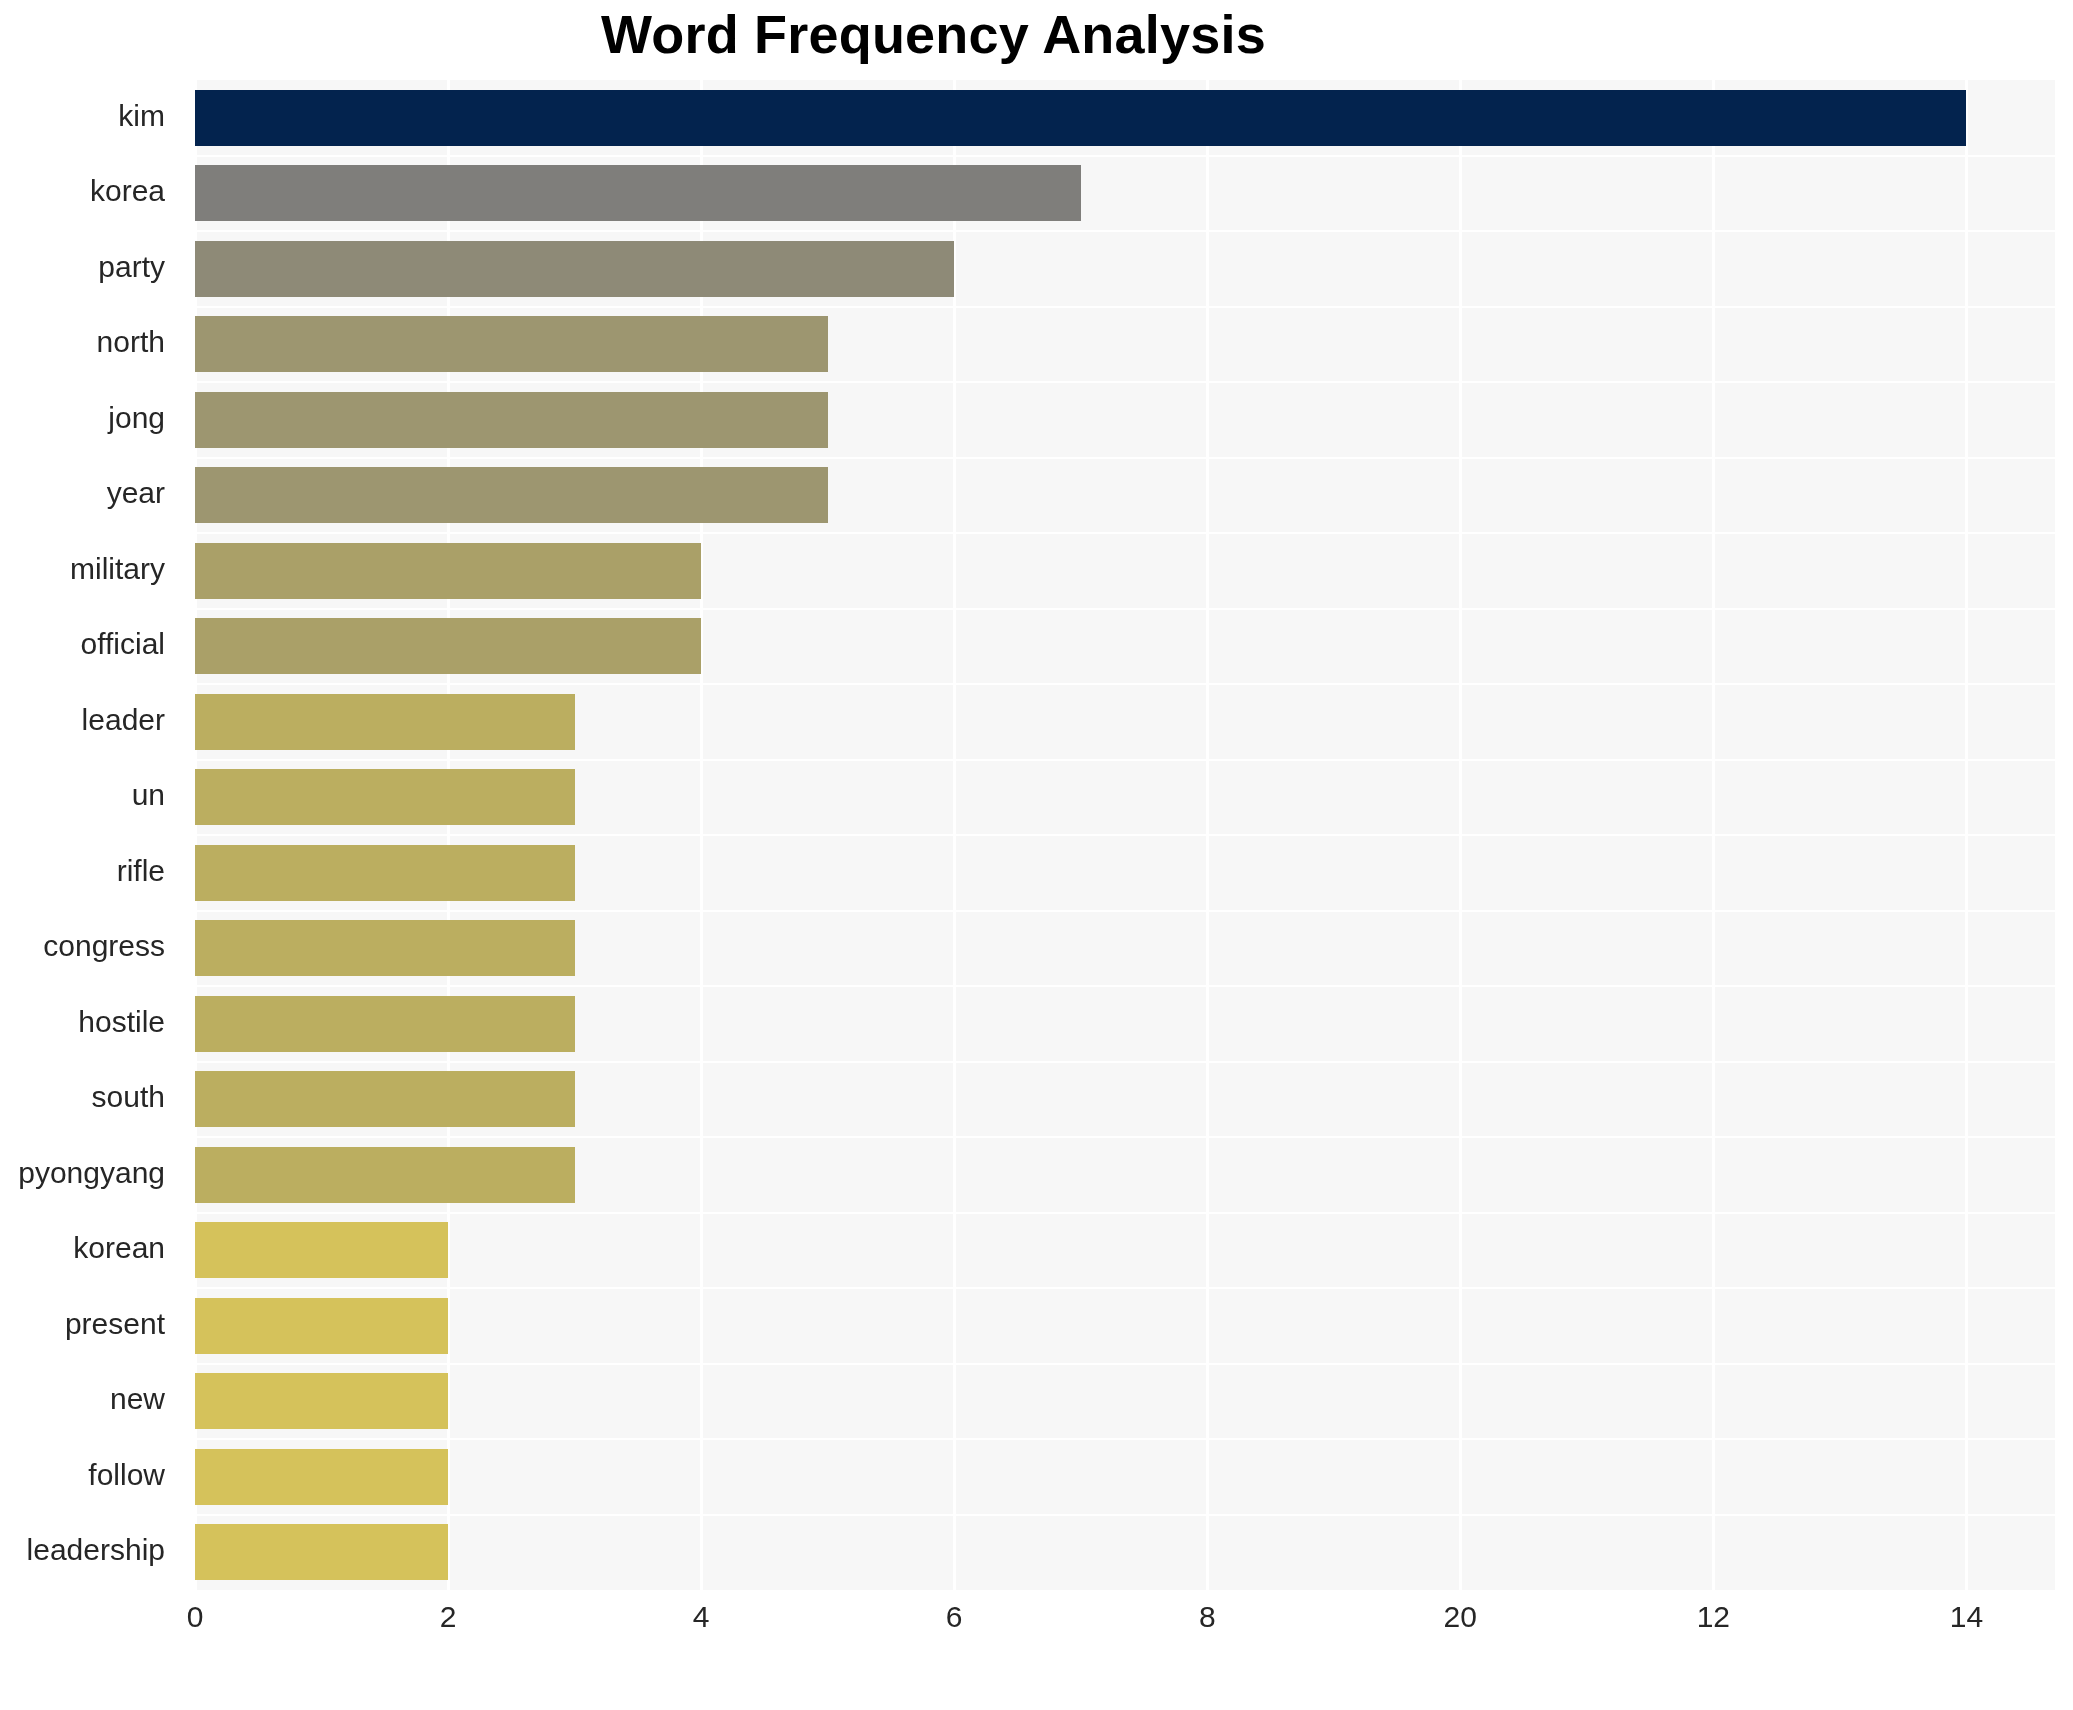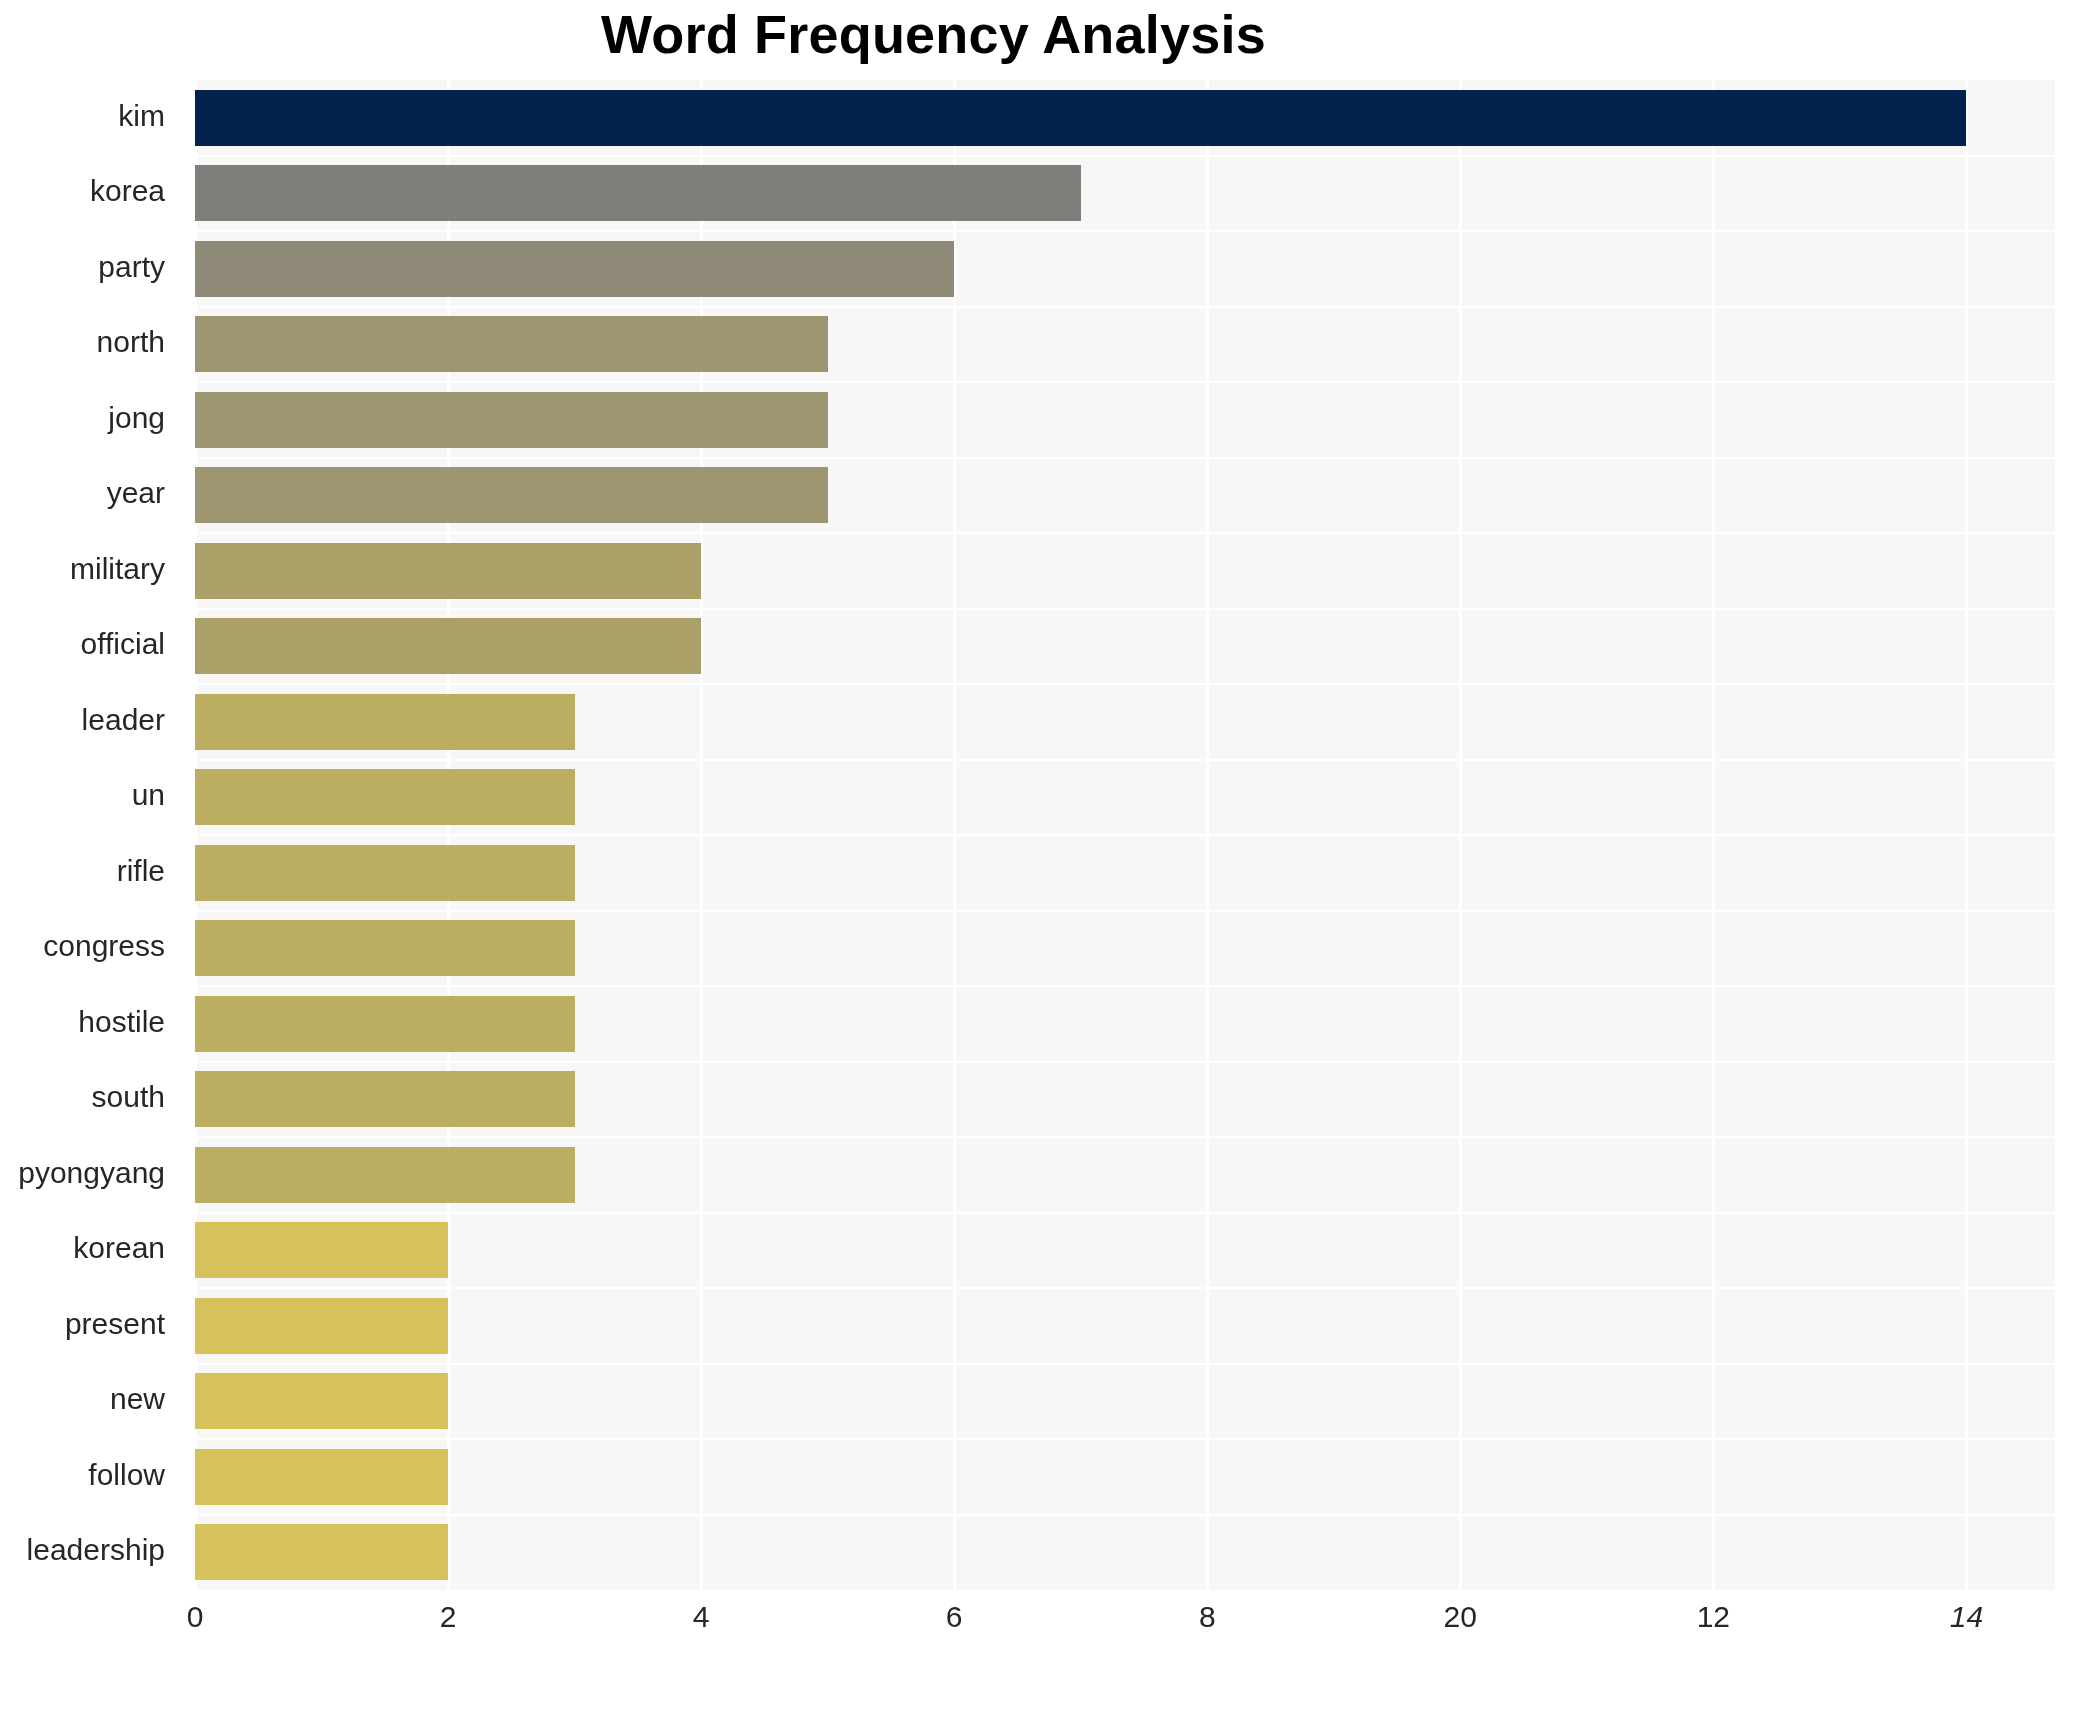--- a/index.html
+++ b/index.html
@@ -248,17 +248,17 @@
     </div>
 
   <div id="x-labels">
       <div class="xlabel" style="left: 195px;">0</div>
       <div class="xlabel" style="left: 448.061px;">2</div>
       <div class="xlabel" style="left: 701.122px;">4</div>
       <div class="xlabel" style="left: 954.184px;">6</div>
       <div class="xlabel" style="left: 1207.24px;">8</div>
       <div class="xlabel" style="left: 1460.31px;">20</div>
       <div class="xlabel" style="left: 1713.37px;">12</div>
-      <div class="xlabel" style="left: 1966.43px; font-style: italic;">14</div>
+      <div class="xlabel" style="left: 1966.43px;">14</div>
     </div>
 
 
 </div>
 
 </body></html>

